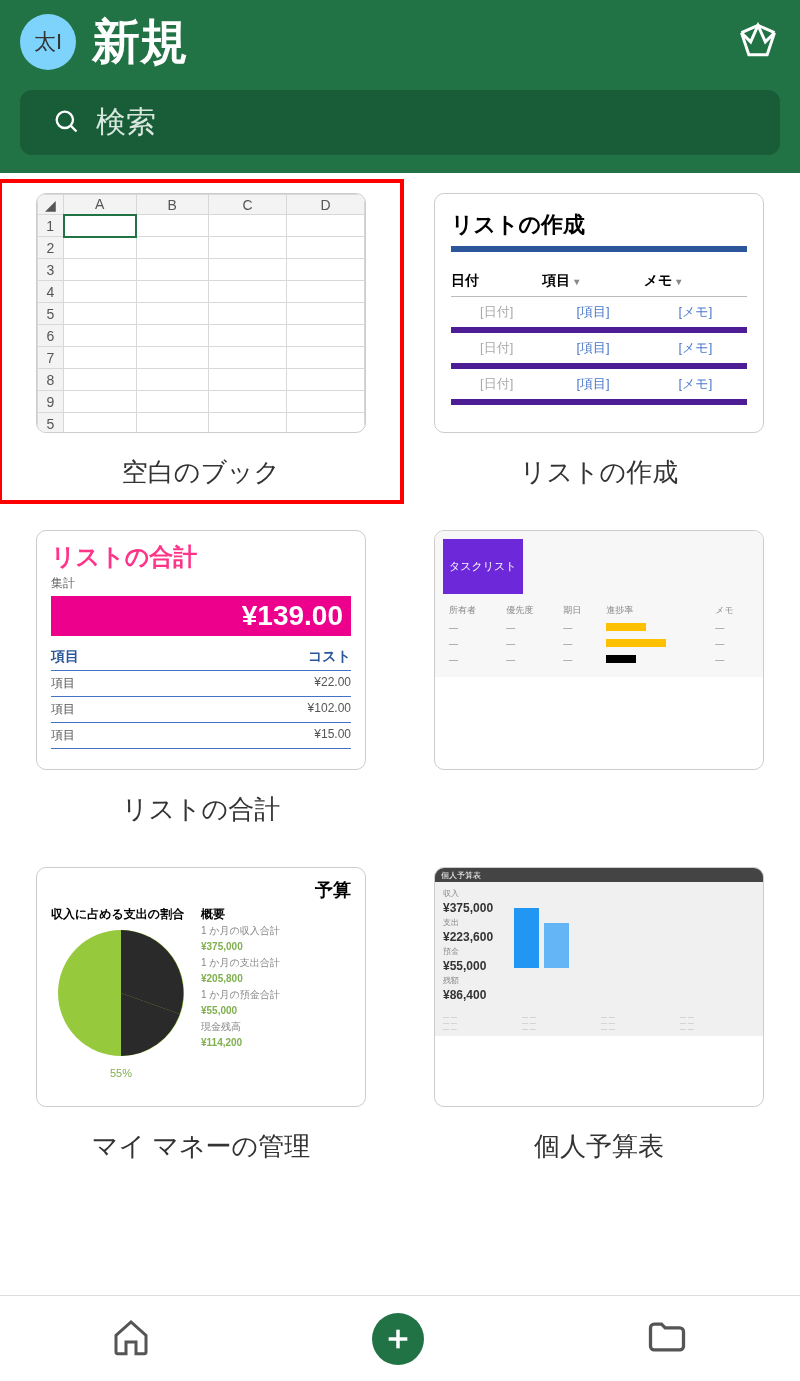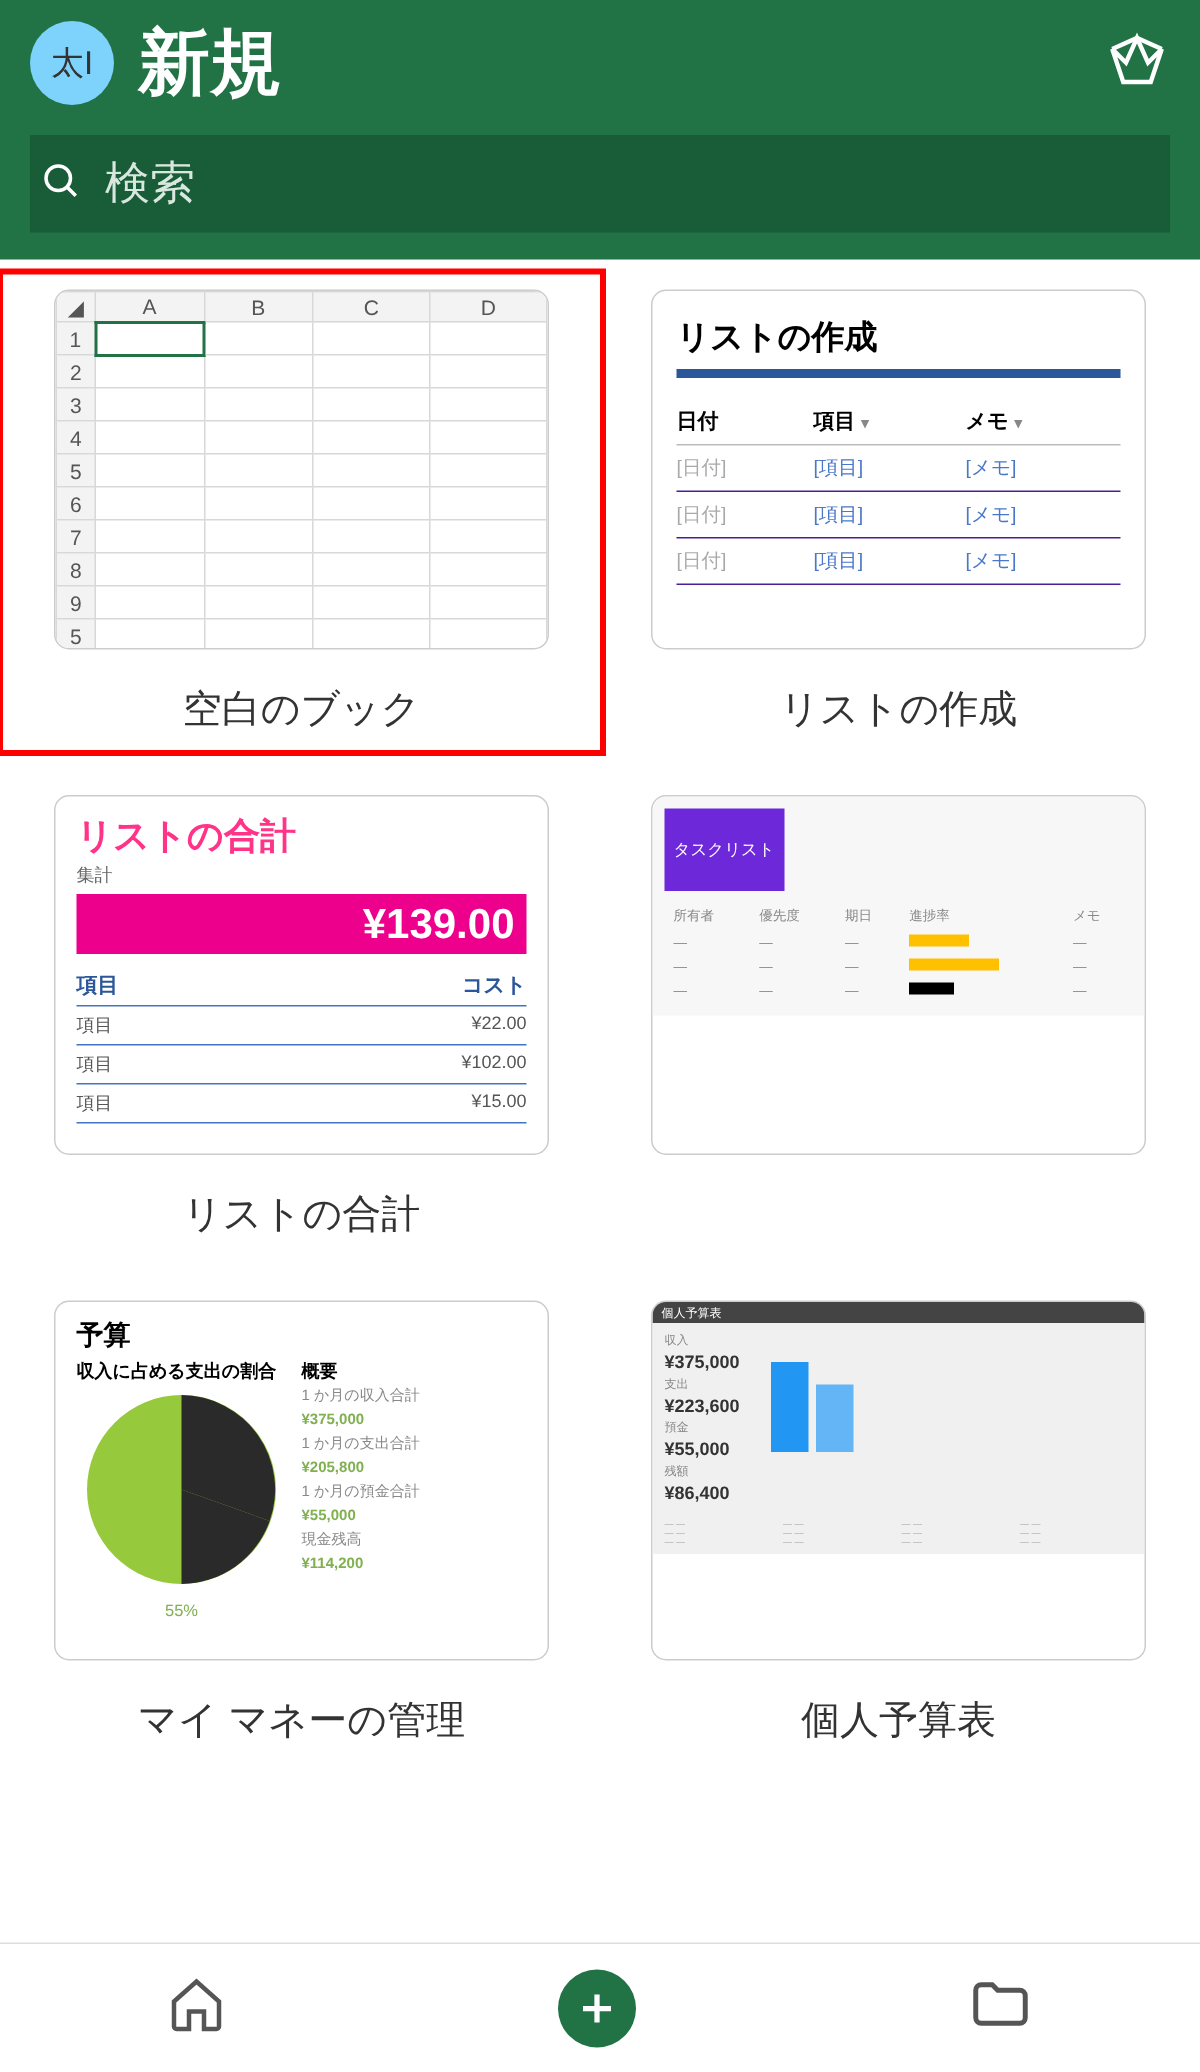--- a/index.html
+++ b/index.html
@@ -2,21 +2,21 @@
 <html><head>
 <meta charset="utf-8">
 <style>
   * { box-sizing: border-box; margin: 0; padding: 0; }
   body { font-family: -apple-system, "Hiragino Sans", sans-serif; background: #fff; width: 800px; height: 1381px; overflow: hidden; }
   .header { background: #217346; padding: 10px 20px 18px; }
   .header-top { display: flex; align-items: center; gap: 16px; }
   .avatar { width: 56px; height: 56px; border-radius: 50%; background: #7dd3fc; display: flex; align-items: center; justify-content: center; font-size: 22px; color: #333; font-weight: 400; }
   .title { color: #fff; font-size: 48px; font-weight: 600; flex: 1; }
   .premium { color: #fff; }
-  .searchbar { background: #185c38; border-radius: 0; margin-top: 16px; display: flex; align-items: center; padding: 12px 6px; gap: 16px; }
+  .searchbar { background: #185c38; border-radius: 12px; margin-top: 16px; display: flex; align-items: center; padding: 12px 32px; gap: 16px; }
   .search-icon { color: #fff; }
   .search-text { color: #d9e8df; font-size: 30px; }
   .grid { padding: 20px 12px 100px; display: grid; grid-template-columns: 1fr 1fr; gap: 40px 20px; }
   .card { display: flex; flex-direction: column; align-items: center; cursor: pointer; }
   .card.highlighted { border: 4px solid #ff0000; padding: 10px; margin: -14px; }
   .thumb { width: 330px; height: 240px; border: 1px solid #ccc; border-radius: 10px; background: #fff; overflow: hidden; position: relative; }
   .caption { margin-top: 22px; font-size: 26px; color: #333; }
   
   .sheet { width: 100%; height: 100%; }
   .sheet table { width: 100%; height: 100%; border-collapse: collapse; font-size: 14px; color: #555; }
@@ -26,39 +26,39 @@
   .sheet .rowh { background: #f3f3f3; width: 26px; }
   .sheet .sel { border: 2px solid #217346; }
   
   .listcreate { padding: 12px 16px; font-size: 12px; }
   .lc-small { color: #666; }
   .lc-title { font-size: 22px; font-weight: 700; margin: 4px 0 6px; }
   .lc-bar { height: 6px; background: #2b579a; margin-bottom: 18px; }
   .lc-table { width: 100%; border-collapse: collapse; }
   .lc-table th { text-align: left; font-size: 14px; border-bottom: 1px solid #bbb; padding: 2px 0 6px; }
   .lc-table .arrow { font-size: 10px; color: #888; }
-  .lc-table td { color: #4a78c9; font-size: 13px; padding: 6px 0; border-bottom: 1px solid #4c1d95; }
+  .lc-table td { color: #4a78c9; font-size: 13px; padding: 6px 0; border-bottom: 6px solid #4c1d95; text-align: center; }
   .lc-table td.first { color: #aaa; }
   
   .listtotal { padding: 10px 14px; }
   .lt-title { color: #ff3388; font-size: 24px; font-weight: 700; }
   .lt-sub { color: #666; font-size: 12px; margin-top: 2px; }
   .lt-big { background: #ec008c; color: #fff; font-size: 28px; font-weight: 700; text-align: right; padding: 4px 8px; margin: 4px 0 8px; }
   .lt-row { display: flex; justify-content: space-between; border-bottom: 1px solid #4472c4; padding: 4px 0; }
   .lt-head { color: #2b579a; font-weight: 700; font-size: 14px; }
   .lt-cell { font-size: 12px; color: #555; }
   
   .taskm { background: #f7f7f7; padding: 8px; }
   .tm-title { background: #6d28d9; color: #fff; font-size: 11px; padding: 20px 6px; display: inline-block; }
   .tm-table { width: 100%; font-size: 9px; color: #888; margin-top: 6px; }
   .tm-table td { padding: 2px 4px; }
   .tm-bar { height: 8px; background: #ffc000; display: inline-block; }
   
   .money { padding: 10px 14px; }
-  .mn-title { font-size: 18px; font-weight: 700; }
+  .mn-title { font-size: 18px; font-weight: 700; text-align: right; }
   .mn-row { display: flex; margin-top: 4px; gap: 10px; }
   .mn-sub { font-size: 12px; font-weight: 700; }
   .mn-labels { font-size: 10px; color: #888; line-height: 1.6; }
   .mn-vals { font-size: 10px; color: #80b050; font-weight: 700; line-height: 1.6; }
   .mn-pct { font-size: 11px; color: #80b050; }
   
   .pbudget { background: #f0f0f0; font-size: 8px; }
   .pb-top { background: #444; height: 14px; color:#fff; font-size:8px; padding:2px 6px; }
   .pb-body { display: flex; padding: 6px 8px; gap: 16px; }
   .pb-figs div { margin-bottom: 2px; color:#888; }

